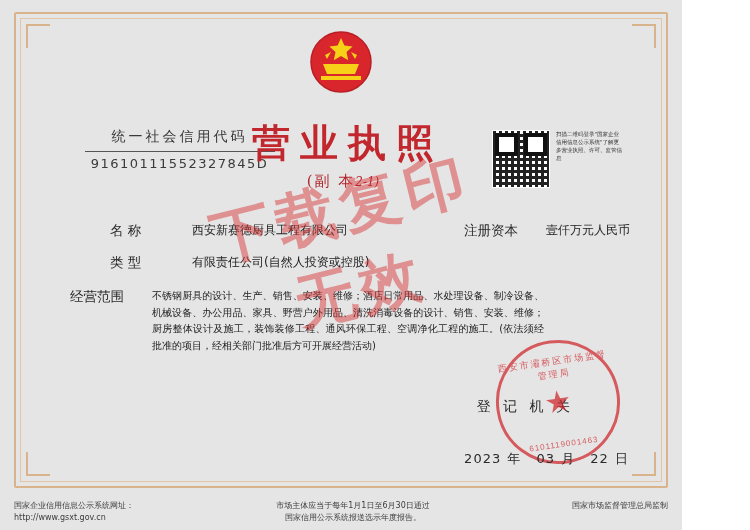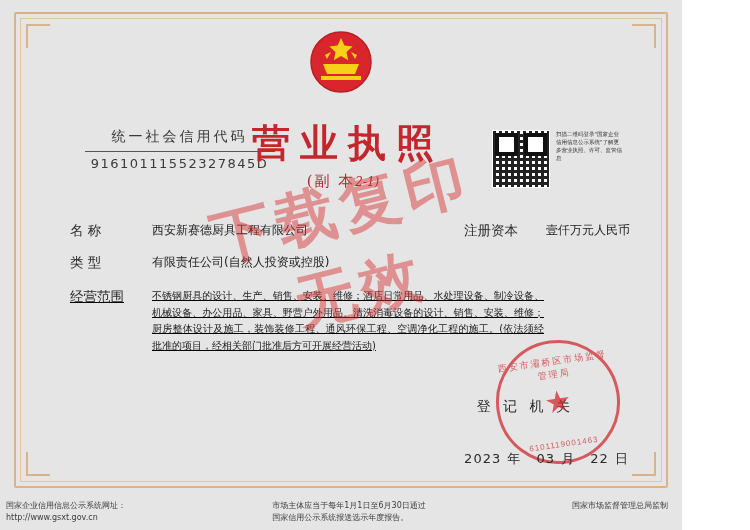--- a/index.html
+++ b/index.html
@@ -167,20 +167,21 @@
     right: 52px;
   }
   .row {
     display: flex;
     margin-bottom: 14px;
   }
   .col-left {
     width: 330px;
     display: flex;
     align-items: flex-start;
+    margin-left: 40px;
   }
   .col-right {
     flex: 1;
     display: flex;
     align-items: flex-start;
     justify-content: flex-end;
   }
   .flabel {
     width: 82px;
     min-width: 82px;
@@ -193,21 +194,20 @@
   }
   .fvalue {
     font-size: 12px;
     color: #1d1d1d;
     line-height: 17px;
     font-family: "DejaVu Sans", sans-serif;
   }
   .scope-row {
     display: flex;
     margin-top: 16px;
-    text-decoration: underline;
   }
   .scope-text {
     width: 392px;
     font-size: 10px;
     line-height: 16.5px;
     color: #1d1d1d;
     text-align: justify;
     font-family: "DejaVu Sans", sans-serif;
   }
 
@@ -281,31 +281,31 @@
     pointer-events: none;
   }
   .watermark.l2 {
     top: 290px;
     left: 53%;
   }
 
   
   .footer {
     position: absolute;
-    left: 6px;
+    left: 14px;
     right: 14px;
     bottom: 6px;
     display: flex;
     justify-content: space-between;
     font-size: 8px;
     color: #3b3b3b;
     font-family: "DejaVu Sans", sans-serif;
     line-height: 12px;
   }
-  .footer .mid { }
+  .footer .mid { text-align: center; }
   .footer .right { text-align: right; }
 </style>
 </head>
 <body>
 
 <div class="license">
 
   <div class="border-outer"></div>
   <div class="border-inner"></div>
   <div class="corner tl"></div>

